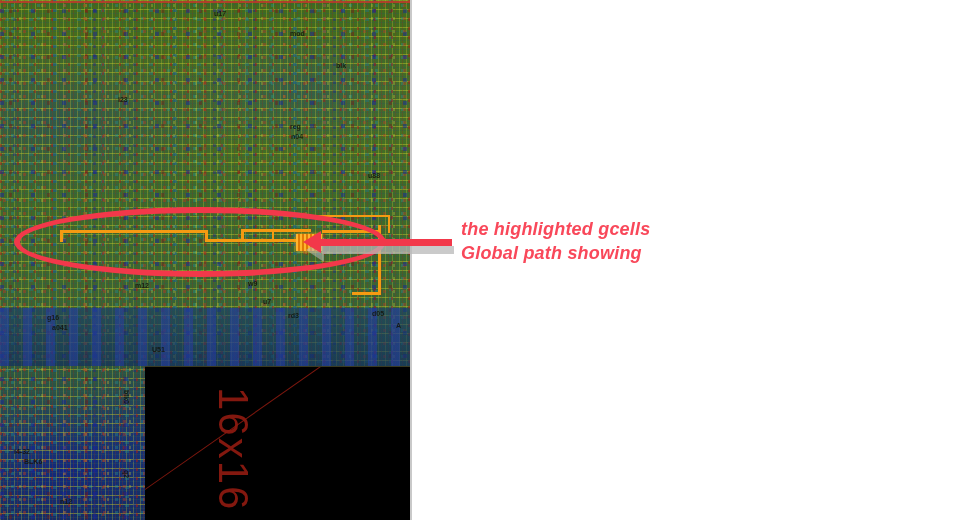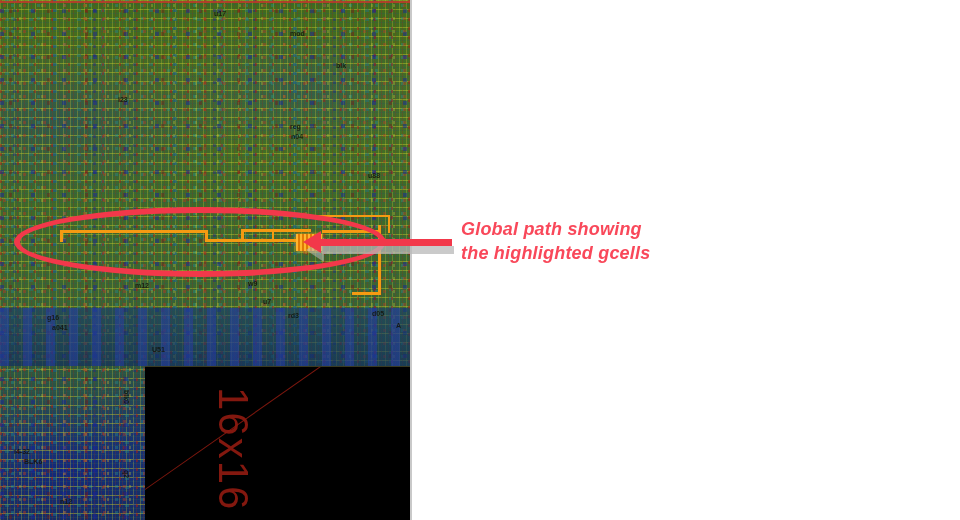--- a/index.html
+++ b/index.html
@@ -339,17 +339,17 @@
 
     <div class="gcell-cluster"></div>
 
     <div class="annot-ellipse"></div>
   </div>
 
   <div class="annot-arrow-shadow"></div>
   <div class="annot-arrow"></div>
 
   <div class="annot-caption">
+    <span class="line">the highlighted gcells</span>
     <span class="line">Global path showing</span>
-    <span class="line">the highlighted gcells</span>
   </div>
 
 </div>
 
 </body></html>

